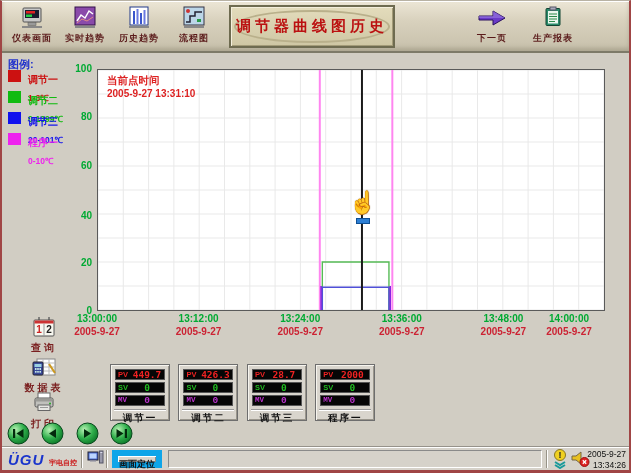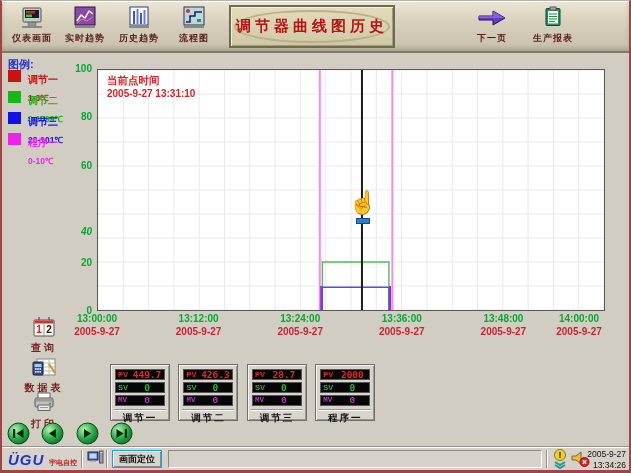--- a/index.html
+++ b/index.html
@@ -77,21 +77,21 @@
     position:absolute; left:0; top:445px; width:627px; height:25px;
     background:#d6d2ca; border-top:1px solid #96928a; box-shadow:inset 0 1px 0 #fff;
   }
   .sb-logo{ position:absolute; left:6px; top:4px; font-size:15px; font-weight:bold; font-style:italic; color:#1a35cc; letter-spacing:1px; }
   .sb-co{ position:absolute; left:47px; top:4px; }
   .sb-co-cn{ font-size:7px; font-weight:bold; color:#cc2222; line-height:8px; white-space:nowrap; }
   .vsep{ position:absolute; top:3px; width:2px; height:18px; border-left:1px solid #979387; border-right:1px solid #fff; }
   .sb-pc{ position:absolute; left:85px; top:3px; cursor:pointer; }
   .locate-btn{
     position:absolute; left:110px; top:3px; width:50px; height:18px;
-    background:#d8d4cc; border:1px solid #0ea5e9;
+    background:#d8d4cc; border:6px solid #0ea5e9;
     box-shadow:inset 1px 1px 0 #fff, inset -1px -1px 0 #8a8a8a;
     font-size:9px; font-weight:bold; color:#111; text-align:center; line-height:16px; cursor:pointer; white-space:nowrap;
   }
   .sunken-strip{ position:absolute; left:166px; top:3px; width:374px; height:18px;
     border:1px solid; border-color:#8a8a8a #fff #fff #8a8a8a; }
   .sb-alarm{ position:absolute; left:550px; top:2px; cursor:pointer; }
   .sb-speaker{ position:absolute; left:569px; top:3px; cursor:pointer; }
   .sb-datetime{ position:absolute; left:584px; top:2px; width:40px; text-align:right; font-size:8.5px; color:#111; line-height:10.5px; white-space:nowrap; }
 </style>
 </head>
@@ -266,21 +266,21 @@
         </svg></div>
     <div class="cp-label">当前点时间</div>
     <div class="cp-datetime">2005-9-27 13:31:10</div>
     <div class="hand-cursor">☝</div>
     <div class="cursor-grip"></div>
   </div>
 
   <div class="ytick" style="top: 62px;">100</div>
   <div class="ytick" style="top: 110.4px;">80</div>
   <div class="ytick" style="top: 158.8px;">60</div>
-  <div class="ytick" style="top: 225px; font-style: italic;">40</div>
+  <div class="ytick" style="top: 209px;">40</div>
   <div class="ytick" style="top: 255.6px;">20</div>
   <div class="ytick" style="top: 304px;">0</div>
 
   <div class="xtick" style="left: 95px;">
       <div class="xtime">13:00:00</div>
       <div class="xdate">2005-9-27</div>
     </div>
   <div class="xtick" style="left: 196.6px;">
       <div class="xtime">13:12:00</div>
       <div class="xdate">2005-9-27</div>
@@ -290,21 +290,21 @@
       <div class="xdate">2005-9-27</div>
     </div>
   <div class="xtick" style="left: 399.8px;">
       <div class="xtime">13:36:00</div>
       <div class="xdate">2005-9-27</div>
     </div>
   <div class="xtick" style="left: 501.4px;">
       <div class="xtime">13:48:00</div>
       <div class="xdate">2005-9-27</div>
     </div>
-  <div class="xtick" style="left: 567px; margin-left: 10px;">
+  <div class="xtick" style="left: 567px;">
       <div class="xtime">14:00:00</div>
       <div class="xdate">2005-9-27</div>
     </div>
 
   <div class="side-btn" style="top:315px">
     <span class="sb-icon">
       <svg width="24" height="23" viewBox="0 0 24 23">
           <path d="M7,4 V1 M17,4 V1" stroke="#666" stroke-width="1.5"></path>
           <rect x="2" y="4" width="20" height="16" rx="1" fill="#f8f8f0" stroke="#555"></rect>
           <rect x="2.5" y="4.5" width="19" height="3" fill="#cc3333"></rect>

